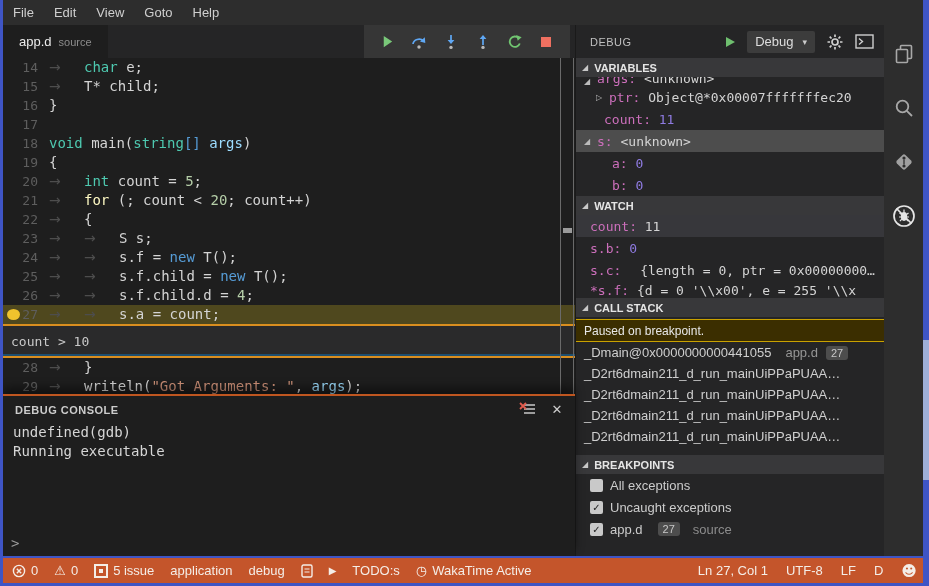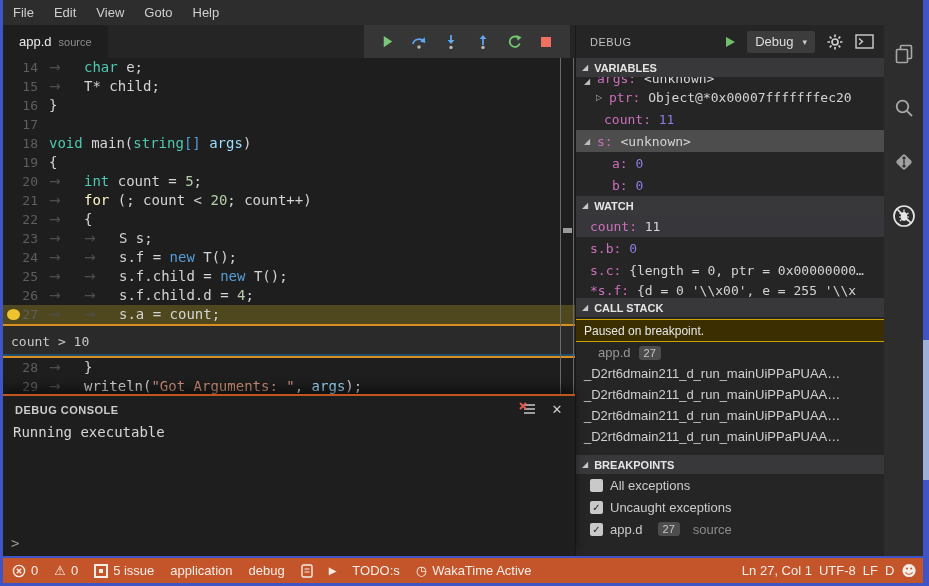--- a/index.html
+++ b/index.html
@@ -62,21 +62,21 @@
 .bprow{height:22px;display:flex;align-items:center;gap:7px;padding-left:14px;font-size:13px;color:#CCC}
 .cbox{width:13px;height:13px;background:#C9C9C9;border-radius:2px;display:flex;align-items:center;justify-content:center;font-size:10px;color:#222;font-weight:bold;flex:0 0 13px}
 .bp-hint{color:#8C8C8C;margin-left:6px}
 
 .activitybar{position:absolute;left:884px;top:25px;width:39px;height:531px;background:var(--chrome-bg,#2D2D2D);display:flex;flex-direction:column;align-items:center;padding-top:16px;gap:28px}
 .ab-icon{width:26px;height:26px;display:flex;align-items:center;justify-content:center}
 
 .statusbar{position:absolute;left:0;right:0;bottom:3px;height:27px;background:var(--statusbar-bg,#C4552B);border-top:2px solid var(--window-border,#3F55C5);display:flex;align-items:center;padding:0 12px;color:#F4EDE7;font-size:13px;z-index:40}
 .sb-item{display:flex;align-items:center;gap:5px;margin-right:16px}
 .sb-right{margin-left:auto;display:flex;align-items:center}
-.sb-right .sb-item{margin-right:0;margin-left:7px}
+.sb-right .sb-item{margin-right:0;margin-left:18px}
 .sb-warning{font-size:13px}
 .sb-clock{font-size:13px}
 .sb-smiley{font-size:15px}
 .sb-playg{font-size:10px}
 .icon{display:inline-flex;align-items:center;justify-content:center}
 </style>
 </head>
 <body>
 
 <div id="app">
@@ -174,20 +174,21 @@
           <span class="icon" id="clear-console-btn">
               <svg width="17" height="15" viewBox="0 0 17 15">
                 <path d="M5 3H16M5 7H16M5 11H16" stroke="#C8C8C8" stroke-width="1.6"></path>
                 <path d="M1 1L7 7M7 1L1 7" stroke="#E05B4D" stroke-width="1.8"></path>
               </svg>
             </span>
           <span class="close-x glyph">✕</span>
         </span>
       </div>
       <div class="console-body" id="console-body">
+          <div>undefined(gdb)</div>
           <div>Running executable</div>
         </div>
       <div class="console-prompt">&gt;</div>
     </div>
   </div>
 
   <div class="sidepanel">
     <div class="sp-h">
       <span class="sp-title">DEBUG</span>
       <span class="sp-spacer"></span>
@@ -225,30 +226,31 @@
         <div class="vrow" style="padding-left: 36px;"><span class="vname">a: </span><span class="v-num">0</span></div>
         <div class="vrow" style="padding-left: 36px;"><span class="vname">b: </span><span class="v-num">0</span></div>
       </div>
     <div class="sec-h">
       <span class="tw glyph">◢</span>
       <span>WATCH</span>
     </div>
     <div id="watch-rows">
         <div class="vrow hl" style="padding-left: 14px;"><span class="vname">count: </span><span class="v-plain">11</span></div>
         <div class="vrow" style="padding-left: 14px;"><span class="vname">s.b: </span><span class="v-num">0</span></div>
-        <div class="vrow" style="padding-left: 14px;"><span class="vname">s.c: </span><span class="v-plain">{length = 0, ptr = 0x00000000…</span></div>
+        <div class="vrow" style="padding-left: 14px; gap: 11px;"><span class="vname">s.c: </span><span class="v-plain">{length = 0, ptr = 0x00000000…</span></div>
         <div class="vrow clipBot" style="padding-left: 14px;"><span class="vname">*s.f: </span><span class="v-plain">{d = 0 '\\x00', e = 255 '\\x</span></div>
       </div>
     <div class="sec-h">
       <span class="tw glyph">◢</span>
       <span>CALL STACK</span>
     </div>
     <div class="banner">Paused on breakpoint.</div>
     <div id="frames">
         <div class="frame">
+          <span>_Dmain@0x0000000000441055</span>
           <span class="frame-file">app.d</span>
           <span class="badge">27</span>
         </div>
         <div class="frame">
           <span>_D2rt6dmain211_d_run_mainUiPPaPUAA…</span>
         </div>
         <div class="frame">
           <span>_D2rt6dmain211_d_run_mainUiPPaPUAA…</span>
         </div>
         <div class="frame">

